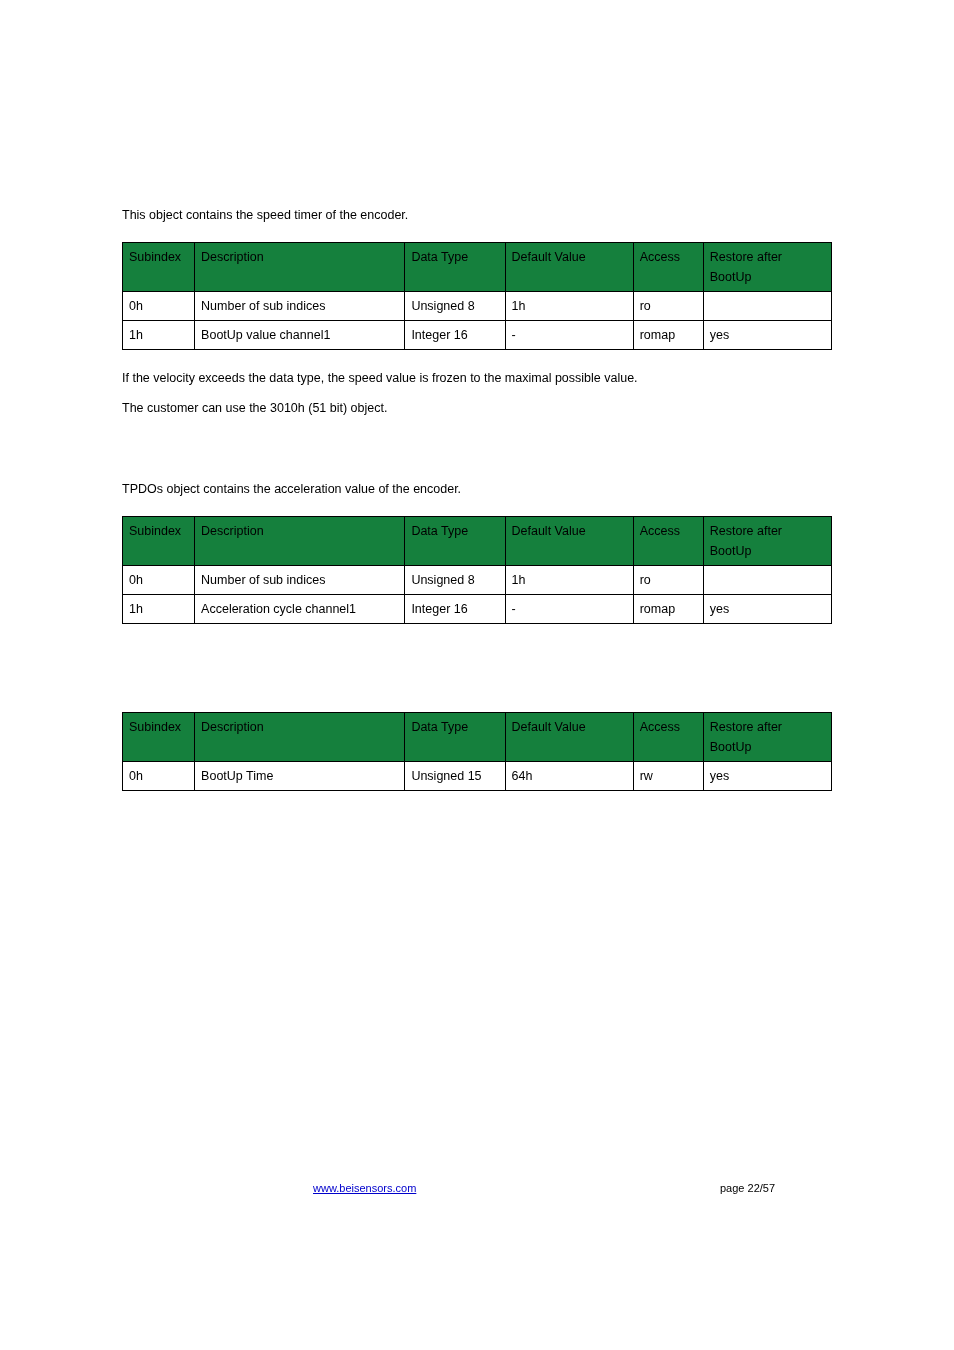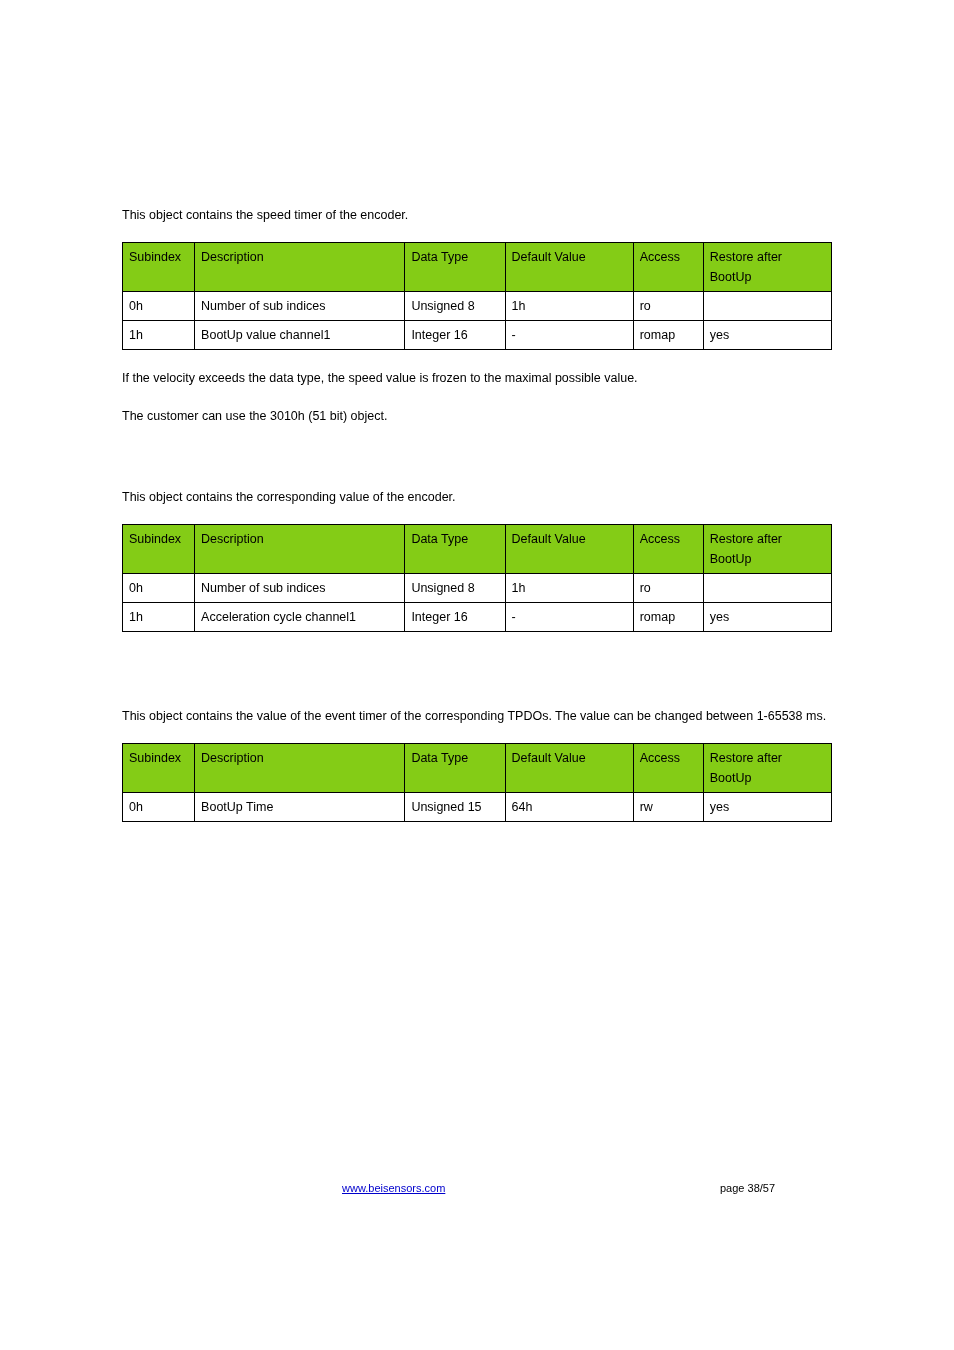--- a/index.html
+++ b/index.html
@@ -13,21 +13,21 @@
     position:relative;
     box-sizing:border-box;
   }
   .page{
     padding:205px 122px 0 122px;
   }
   .para{
     margin:0 0 16px 0;
     line-height:1.7;
   }
-  .para.tight{margin-bottom:16px;}
+  .para.tight{margin-bottom:8px;}
   table{
     border-collapse:collapse;
     width:100%;
     margin:14px 0 18px 0;
     table-layout:fixed;
   }
   col.c-sub{width:72px;}
   col.c-desc{width:210px;}
   col.c-dt{width:100px;}
   col.c-dv{width:128px;}
@@ -36,34 +36,34 @@
   th,td{
     border:1px solid #000;
     padding:4px 6px;
     text-align:left;
     vertical-align:top;
     font-weight:normal;
     font-size:12.5px;
     line-height:1.6;
   }
   th{
-    background:#84cc16;
+    background:#15803d;
   }
   .gap-md{height:44px;}
   .gap-lg{height:56px;}
   .footer{
     position:absolute;
     left:0;
     width:954px;
     top:1182px;
     font-size:11px;
   }
   .footer .link{
     position:absolute;
-    left:342px;
+    left:313px;
     color:#0000cc;
     text-decoration:underline;
   }
   .footer .pg{
     position:absolute;
     left:720px;
   }
 </style>
 </head>
 <body>
@@ -107,21 +107,21 @@
       <td>yes</td>
     </tr>
   </tbody>
     </table>
 
   <p class="para tight">If the velocity exceeds the data type, the speed value is frozen to the maximal possible value.</p>
   <p class="para">The customer can use the 3010h (51 bit) object.</p>
 
   <div class="gap-md"></div>
 
-  <p class="para">This object contains the corresponding value of the encoder.</p>
+  <p class="para">TPDOs object contains the acceleration value of the encoder.</p>
 
   <table>
     <colgroup>
       <col class="c-sub">
         <col class="c-desc">
         <col class="c-dt">
         <col class="c-dv">
         <col class="c-acc">
         <col class="c-rest">
     </colgroup>
@@ -148,21 +148,20 @@
       <td>Integer 16</td>
       <td>-</td>
       <td>romap</td>
       <td>yes</td>
     </tr>
   </tbody>
     </table>
 
   <div class="gap-lg"></div>
 
-  <p class="para">This object contains the value of the event timer of the corresponding TPDOs. The value can be changed between 1-65538 ms.</p>
 
   <table>
     <colgroup>
       <col class="c-sub">
         <col class="c-desc">
         <col class="c-dt">
         <col class="c-dv">
         <col class="c-acc">
         <col class="c-rest">
     </colgroup>
@@ -184,14 +183,14 @@
       <td>yes</td>
     </tr>
   </tbody>
     </table>
 
 
 </div>
 
 <div class="footer">
   <span class="link">www.beisensors.com</span>
-  <span class="pg">page 38/57</span>
+  <span class="pg">page 22/57</span>
 </div>
 
 </body></html>

